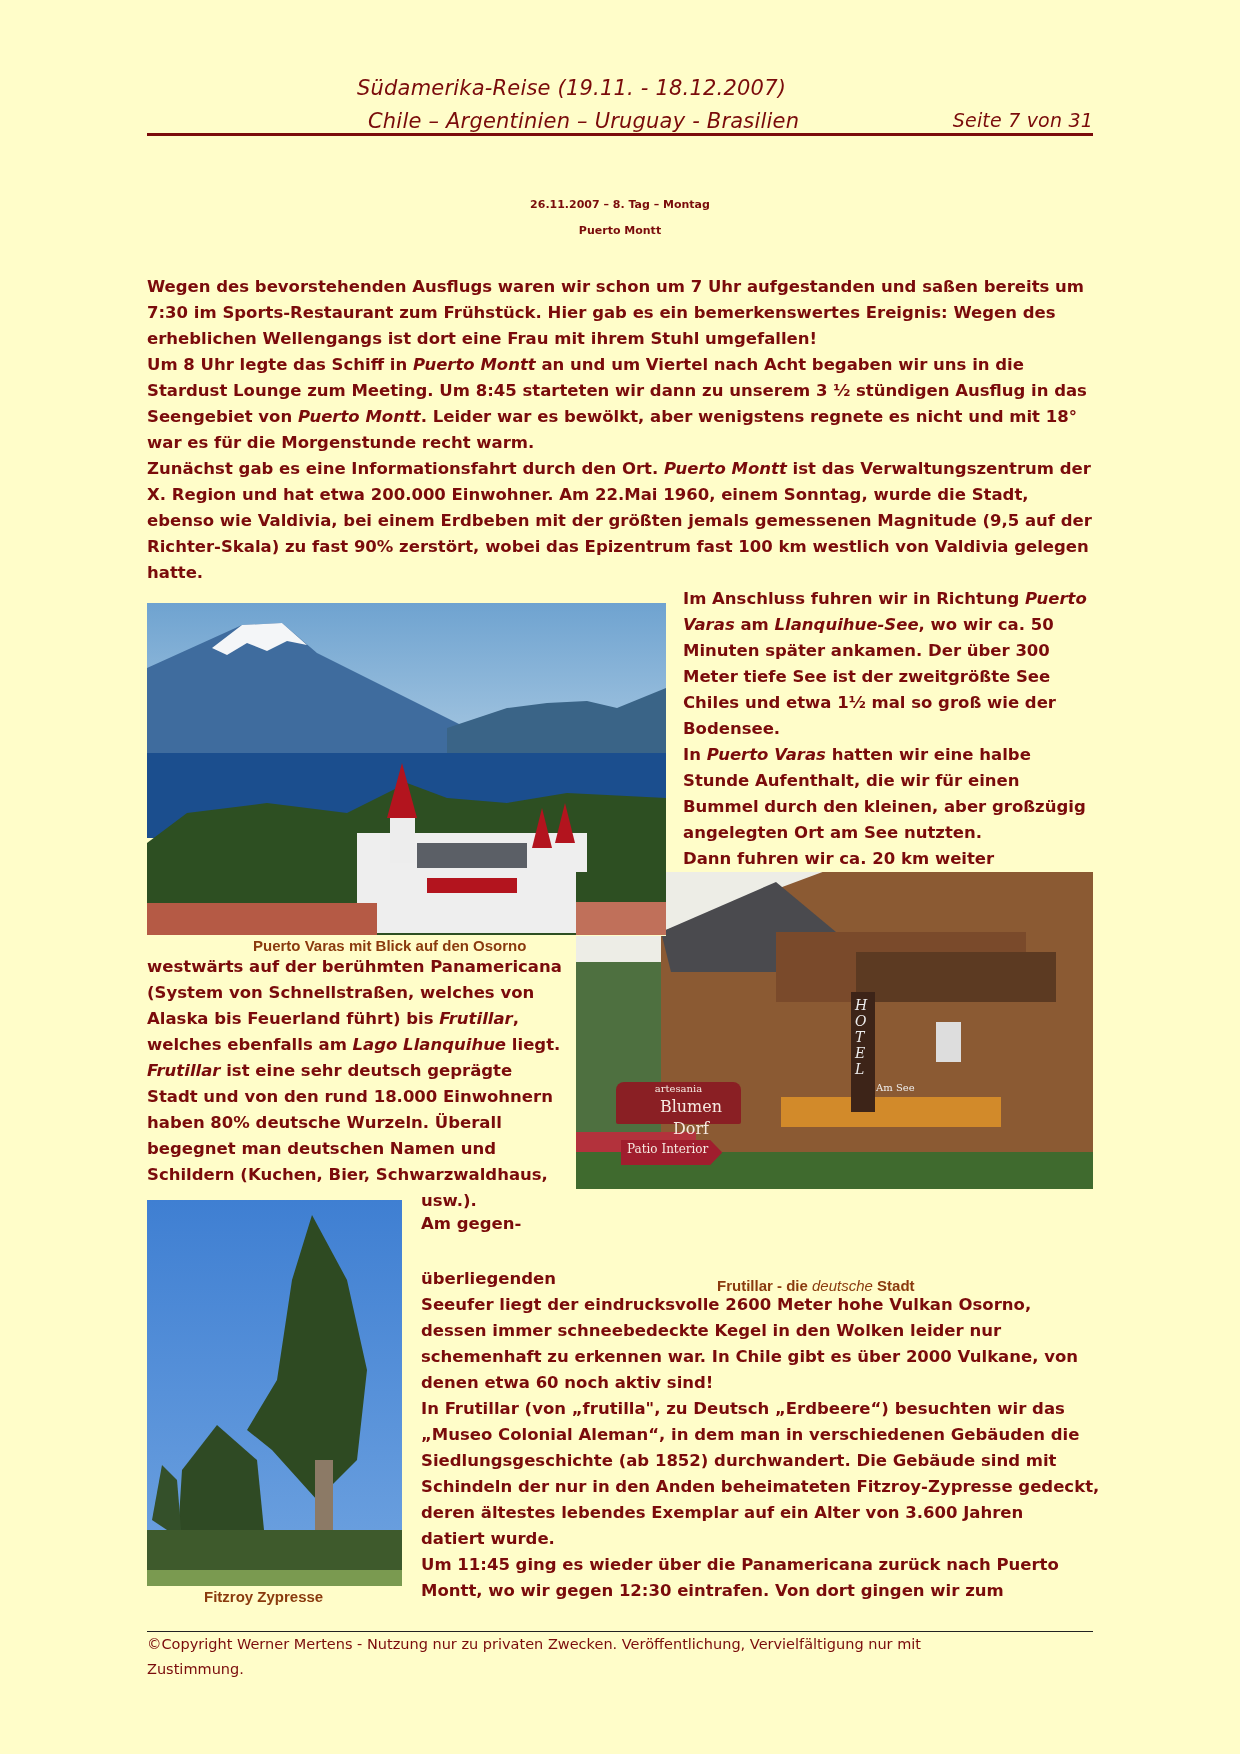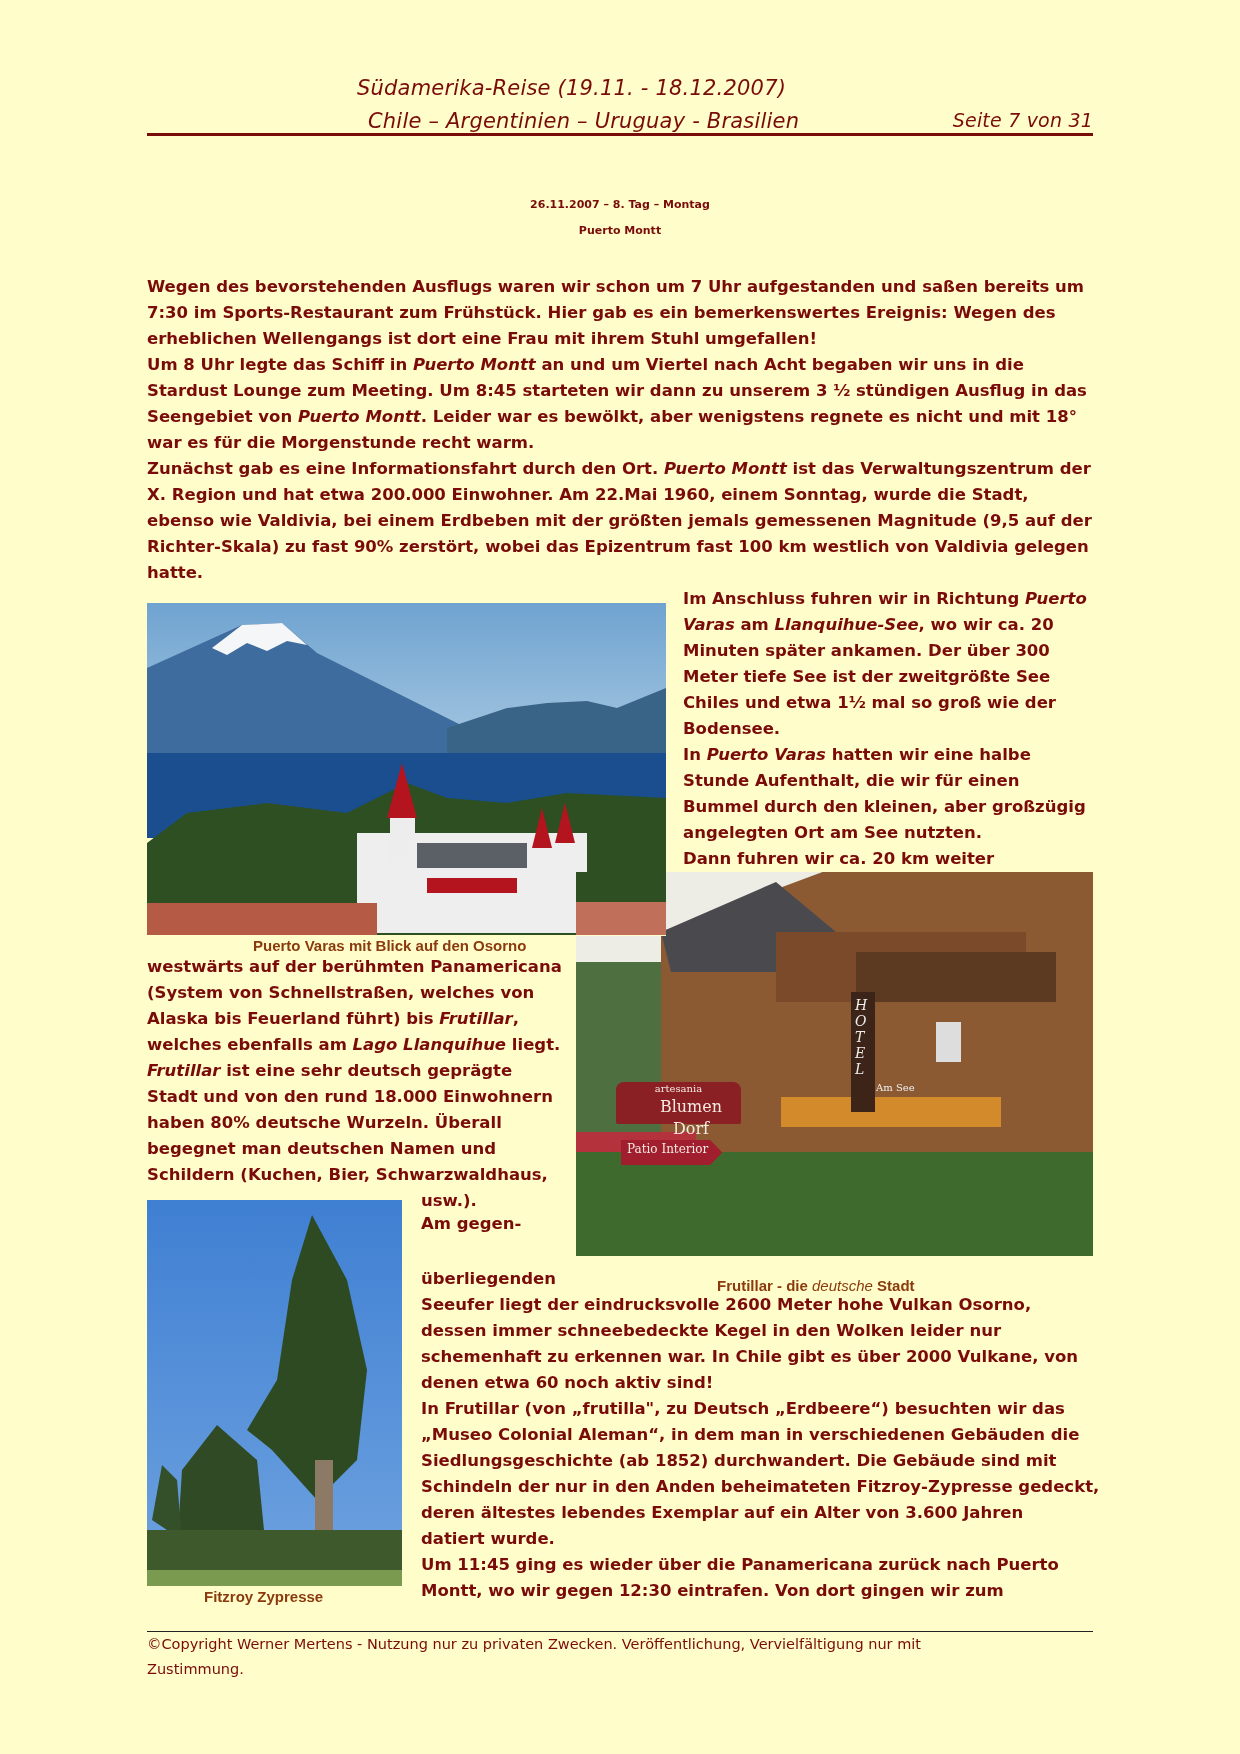--- a/index.html
+++ b/index.html
@@ -65,33 +65,33 @@
     <rect x="270" y="240" width="110" height="25" fill="#5B5F66"></rect>
     <rect x="280" y="275" width="90" height="15" fill="#B3141E"></rect>
     <rect x="0" y="300" width="230" height="32" fill="#B55A45"></rect>
     <rect x="430" y="300" width="89" height="32" fill="#C0705A"></rect>
   </svg>
 </div>
 <div class="abs cap" style="left:253px; top:937px;">Puerto Varas mit Blick auf den Osorno</div>
 
 <div class="abs txt" id="rightcol" style="left:683px; top:586px;">
     <div><span>Im Anschluss fuhren wir in Richtung </span><i>Puerto</i></div>
-    <div><span></span><i>Varas</i><span> am </span><i>Llanquihue-See</i><span>, wo wir ca. 20</span></div>
+    <div><span></span><i>Varas</i><span> am </span><i>Llanquihue-See</i><span>, wo wir ca. 50</span></div>
     <div><span>Minuten später ankamen. Der über 300</span></div>
     <div><span>Meter tiefe See ist der zweitgrößte See</span></div>
     <div><span>Chiles und etwa 1½ mal so groß wie der</span></div>
     <div><span>Bodensee.</span></div>
     <div><span>In </span><i>Puerto Varas</i><span> hatten wir eine halbe</span></div>
     <div><span>Stunde Aufenthalt, die wir für einen</span></div>
     <div><span>Bummel durch den kleinen, aber großzügig</span></div>
     <div><span>angelegten Ort am See nutzten.</span></div>
     <div><span>Dann fuhren wir ca. 20 km weiter</span></div>
   </div>
 
-<div class="img" style="left:576px; top:872px; width:517px; height:384px; background:#F2EEE6;">
+<div class="img" style="left:576px; top:872px; width:517px; height:317px; background:#F2EEE6;">
   <svg width="517" height="384" viewBox="0 0 517 384" preserveAspectRatio="none">
     <rect width="517" height="384" fill="#EDEDE6"></rect>
     <rect x="0" y="90" width="90" height="190" fill="#4E7040"></rect>
     <polygon points="85,60 260,-5 517,-5 517,290 85,290" fill="#8B5A33"></polygon>
     <polygon points="85,60 200,10 260,60 230,100 95,100" fill="#4A4A4E"></polygon>
     <rect x="200" y="60" width="250" height="70" fill="#7A4A2B"></rect>
     <rect x="280" y="80" width="200" height="50" fill="#5C3A22"></rect>
     <rect x="205" y="225" width="220" height="30" fill="#D28A2A"></rect>
     <rect x="0" y="260" width="120" height="60" fill="#B3323C"></rect>
     <rect x="0" y="280" width="517" height="104" fill="#3F6A2E"></rect>

